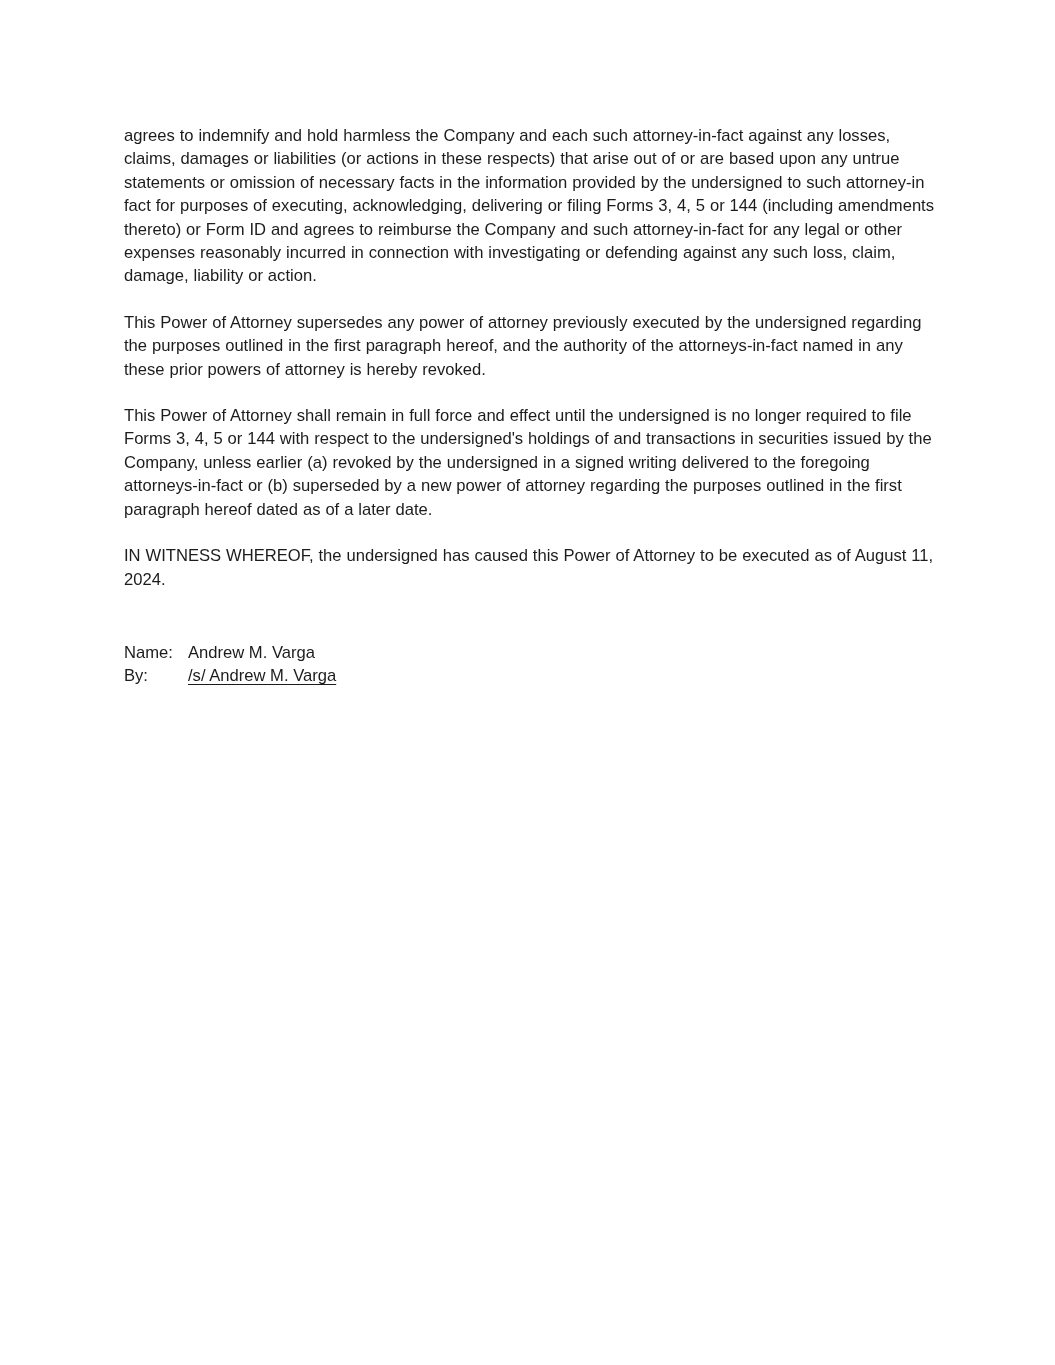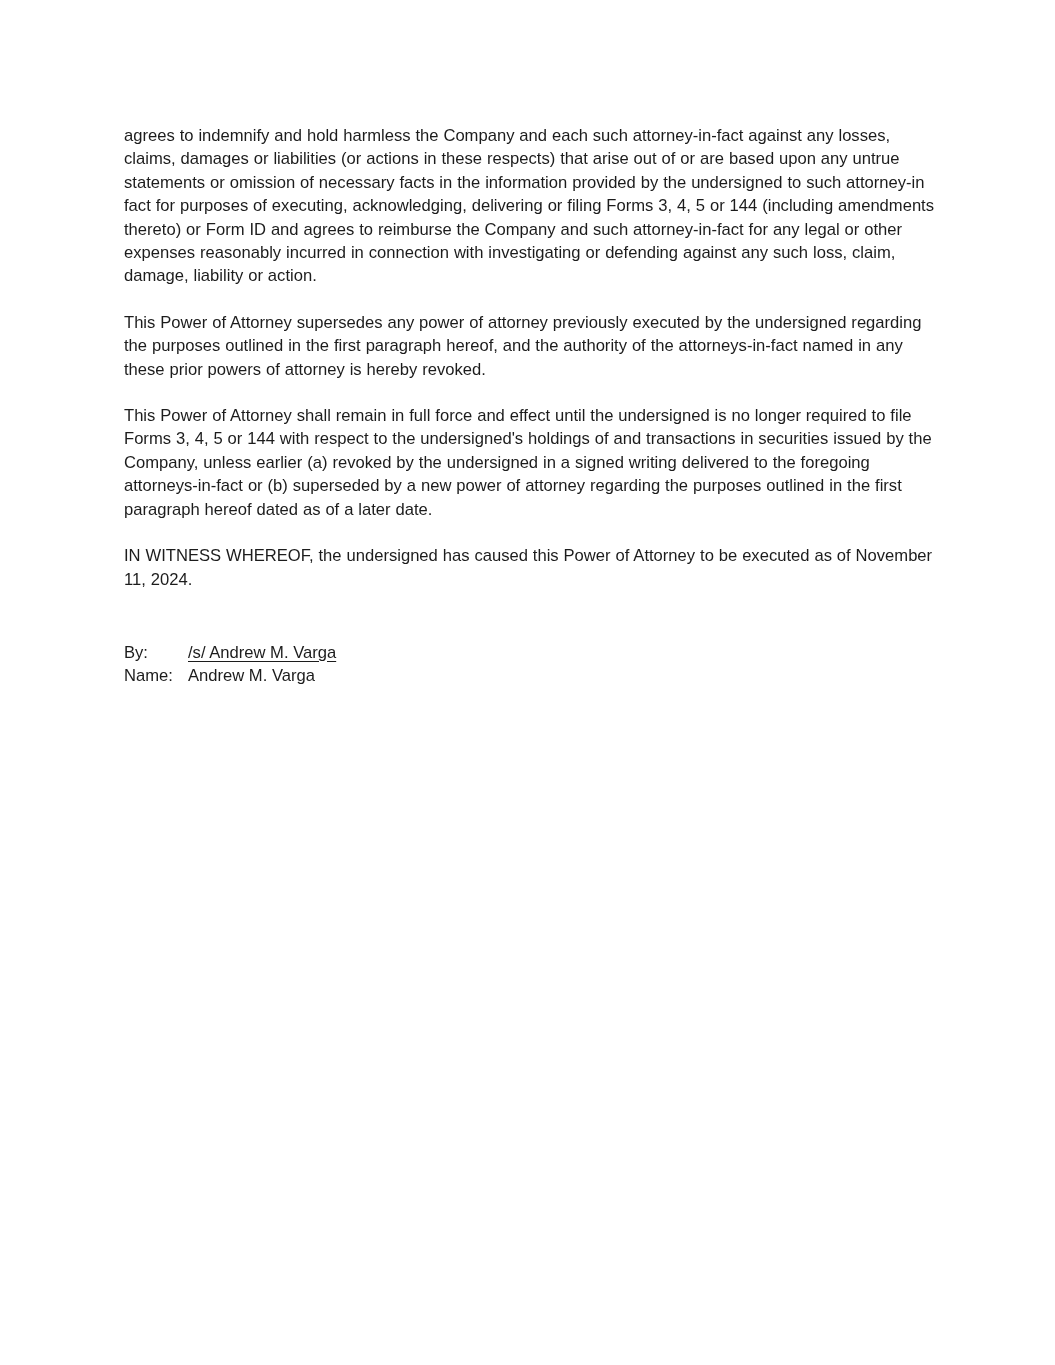--- a/index.html
+++ b/index.html
@@ -44,26 +44,26 @@
 <body>
 
 <div class="page">
 
   <p class="para">agrees to indemnify and hold harmless the Company and each such attorney-in-fact against any losses, claims, damages or liabilities (or actions in these respects) that arise out of or are based upon any untrue statements or omission of necessary facts in the information provided by the undersigned to such attorney-in fact for purposes of executing, acknowledging, delivering or filing Forms 3, 4, 5 or 144 (including amendments thereto) or Form ID and agrees to reimburse the Company and such attorney-in-fact for any legal or other expenses reasonably incurred in connection with investigating or defending against any such loss, claim, damage, liability or action.</p>
 
   <p class="para">This Power of Attorney supersedes any power of attorney previously executed by the undersigned regarding the purposes outlined in the first paragraph hereof, and the authority of the attorneys-in-fact named in any these prior powers of attorney is hereby revoked.</p>
 
   <p class="para">This Power of Attorney shall remain in full force and effect until the undersigned is no longer required to file Forms 3, 4, 5 or 144 with respect to the undersigned's holdings of and transactions in securities issued by the Company, unless earlier (a) revoked by the undersigned in a signed writing delivered to the foregoing attorneys-in-fact or (b) superseded by a new power of attorney regarding the purposes outlined in the first paragraph hereof dated as of a later date.</p>
 
-  <p class="para">IN WITNESS WHEREOF, the undersigned has caused this Power of Attorney to be executed as of November 11, 2024.</p>
+  <p class="para">IN WITNESS WHEREOF, the undersigned has caused this Power of Attorney to be executed as of August 11, 2024.</p>
 
   <div class="sig-block">
     <div class="sig-row">
+      <span class="sig-label">Name:</span>
+      <span>Andrew M. Varga</span>
+    </div>
+    <div class="sig-row">
       <span class="sig-label">By:</span>
       <span class="sig-underline">/s/ Andrew M. Varga</span>
-    </div>
-    <div class="sig-row">
-      <span class="sig-label">Name:</span>
-      <span>Andrew M. Varga</span>
     </div>
   </div>
 
 </div>
 
 </body></html>

